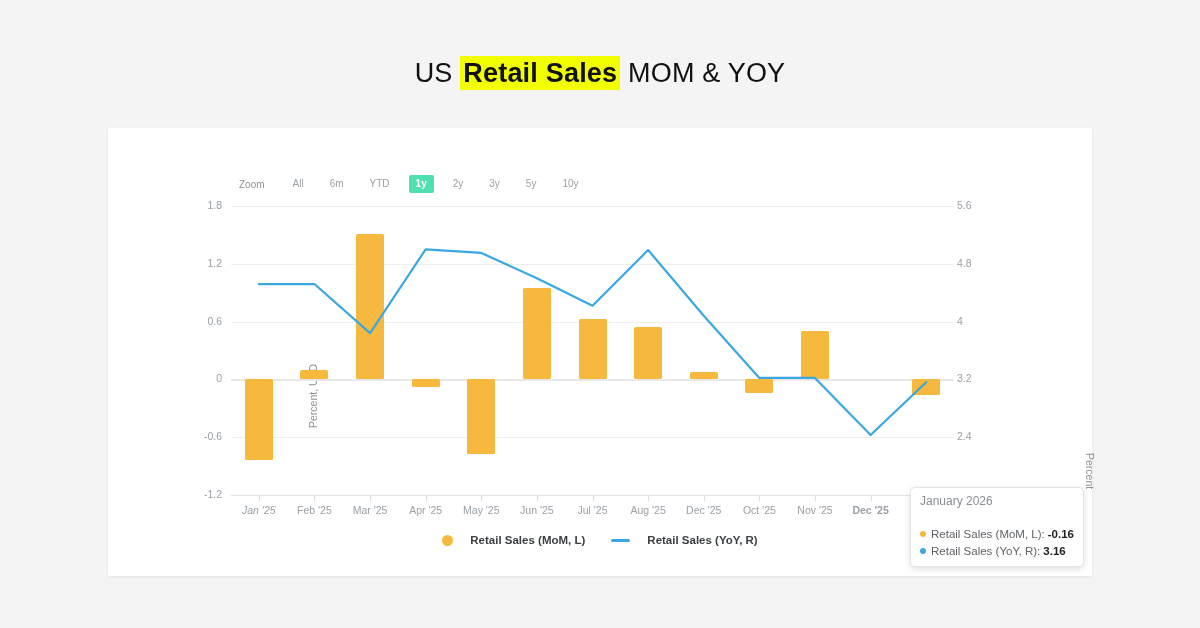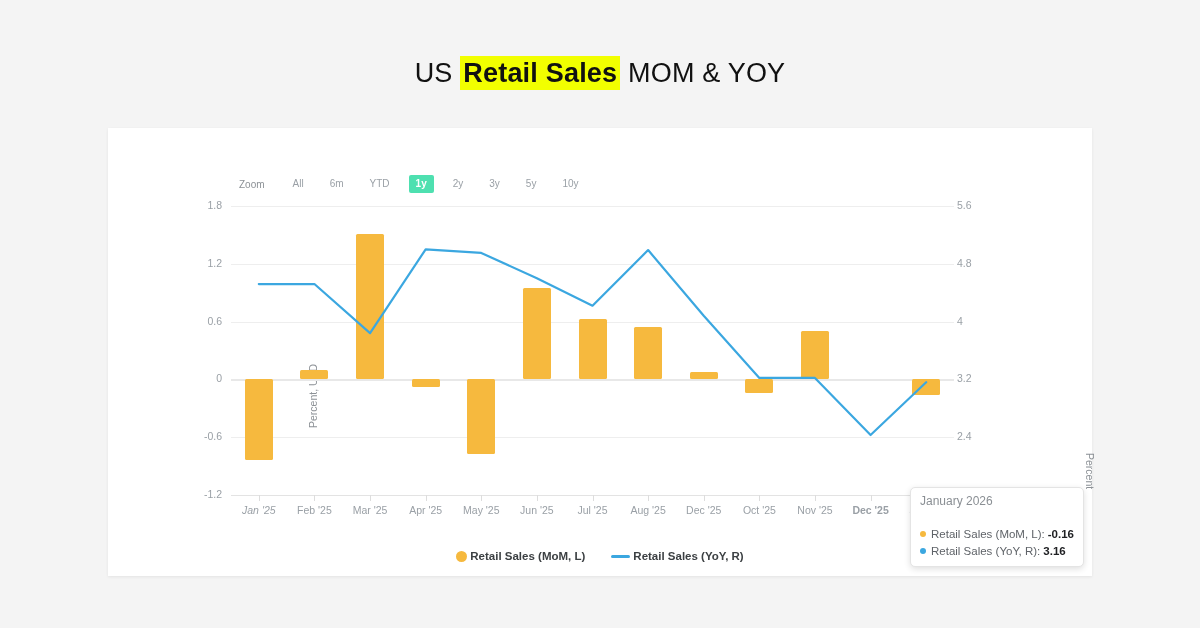--- a/index.html
+++ b/index.html
@@ -216,21 +216,21 @@
     top: 406px;
     width: 984px;
     display: flex;
     justify-content: center;
     align-items: center;
     gap: 26px;
     font-size: 11.5px;
     font-weight: 700;
     color: #3c4043;
   }
-  .legend-item { display: flex; align-items: center; gap: 3px; cursor: pointer; margin-top: 16px; }
+  .legend-item { display: flex; align-items: center; gap: 17px; cursor: pointer; }
   .legend-dot {
     width: 11px; height: 11px; border-radius: 50%; background: #f6b93e; flex: none;
   }
   .legend-line {
     width: 19px; height: 3px; background: #3ba7e0; flex: none; border-radius: 2px;
   }
 </style>
 </head>
 <body>
 

